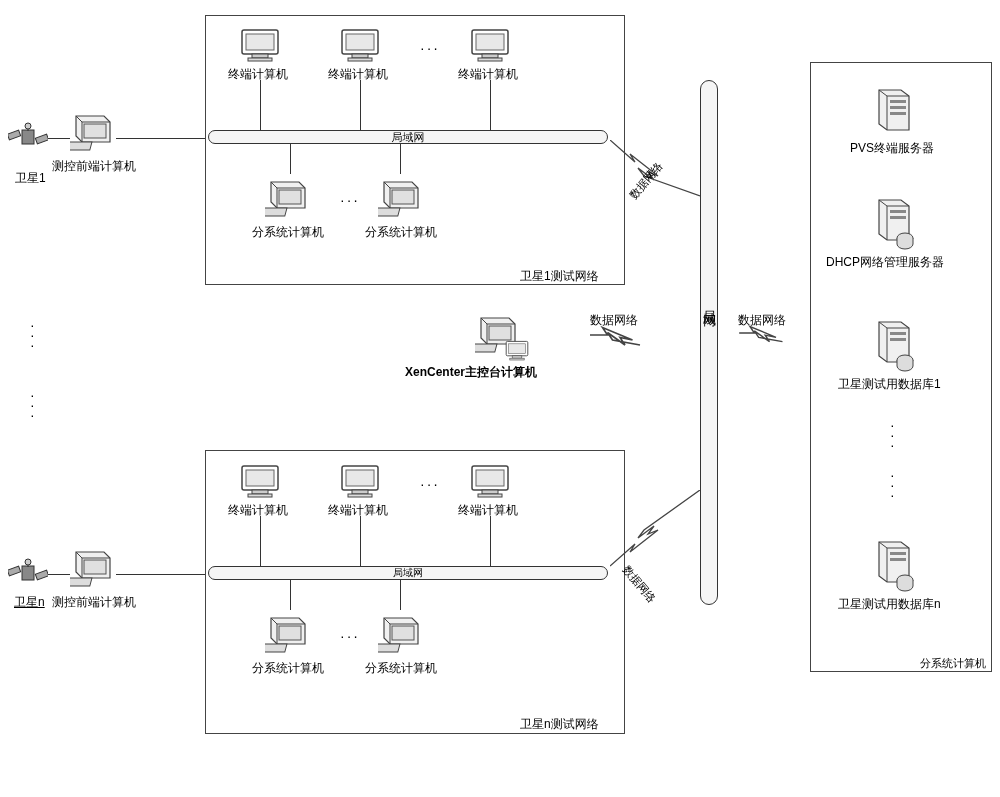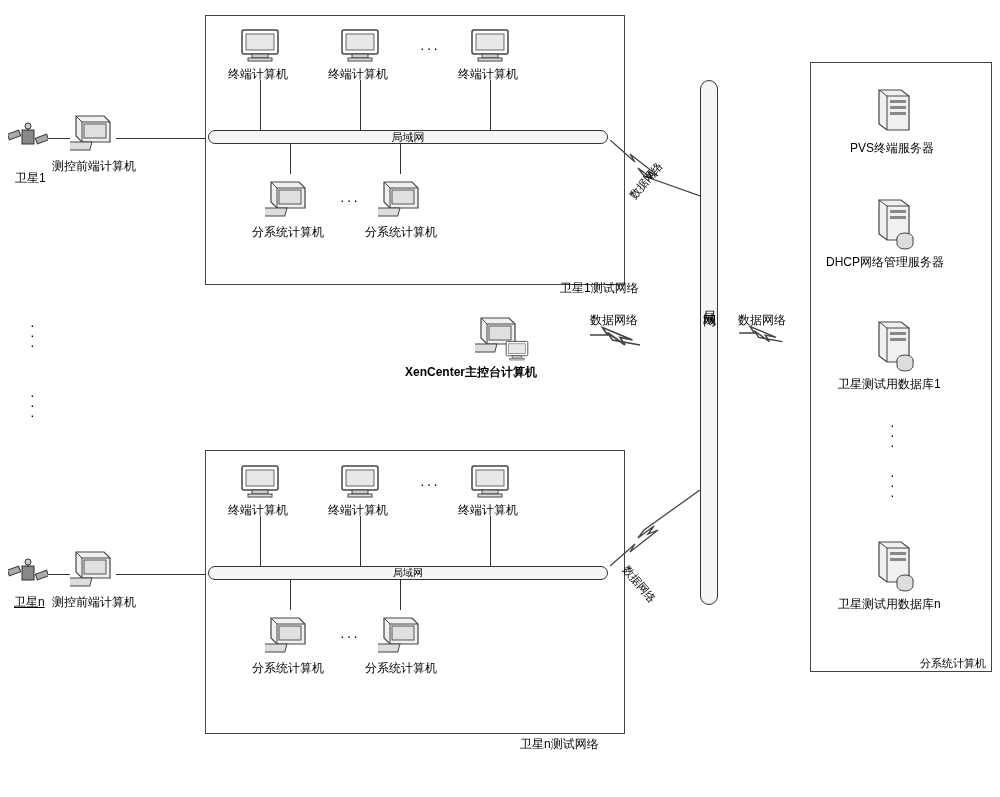--- a/index.html
+++ b/index.html
@@ -78,21 +78,21 @@
       <use href="#pc-icon"></use>
     </svg>
 </div>
 <div class="label" style="left:52px; top:158px;">测控前端计算机</div>
 
 <div class="line hline" style="left:48px; top:138px; width:22px;"></div>
 
 <div class="line hline" style="left:116px; top:138px; width:92px;"></div>
 
 <div class="box" style="left:205px; top:15px; width:420px; height:270px;"></div>
-<div class="label" style="left:520px; top:280px;margin-left:40px;">
+<div class="label" style="left:520px; top:268px;">
   <span>卫星</span><span>1</span><span>测试网络</span>
 </div>
 
 <div class="icon" style="left:240px; top:28px;"><svg width="40" height="36">
       <use href="#monitor-icon"></use>
     </svg></div>
 <div class="label label-sm" style="left:228px; top:66px;">终端计算机</div>
 <div class="icon" style="left:340px; top:28px;"><svg width="40" height="36">
       <use href="#monitor-icon"></use>
     </svg></div>
@@ -148,21 +148,21 @@
   <svg width="46" height="44">
       <use href="#pc-icon"></use>
     </svg>
 </div>
 <div class="label" style="left:52px; top:594px;">测控前端计算机</div>
 
 <div class="line hline" style="left:48px; top:574px; width:22px;"></div>
 <div class="line hline" style="left:116px; top:574px; width:92px;"></div>
 
 <div class="box" style="left:205px; top:450px; width:420px; height:284px;"></div>
-<div class="label" style="left:520px; top:716px;margin-top:20px;">
+<div class="label" style="left:520px; top:716px;">
   <span>卫星</span><span>n</span><span>测试网络</span>
 </div>
 
 <div class="icon" style="left:240px; top:464px;"><svg width="40" height="36">
       <use href="#monitor-icon"></use>
     </svg></div>
 <div class="label label-sm" style="left:228px; top:502px;">终端计算机</div>
 <div class="icon" style="left:340px; top:464px;"><svg width="40" height="36">
       <use href="#monitor-icon"></use>
     </svg></div>

